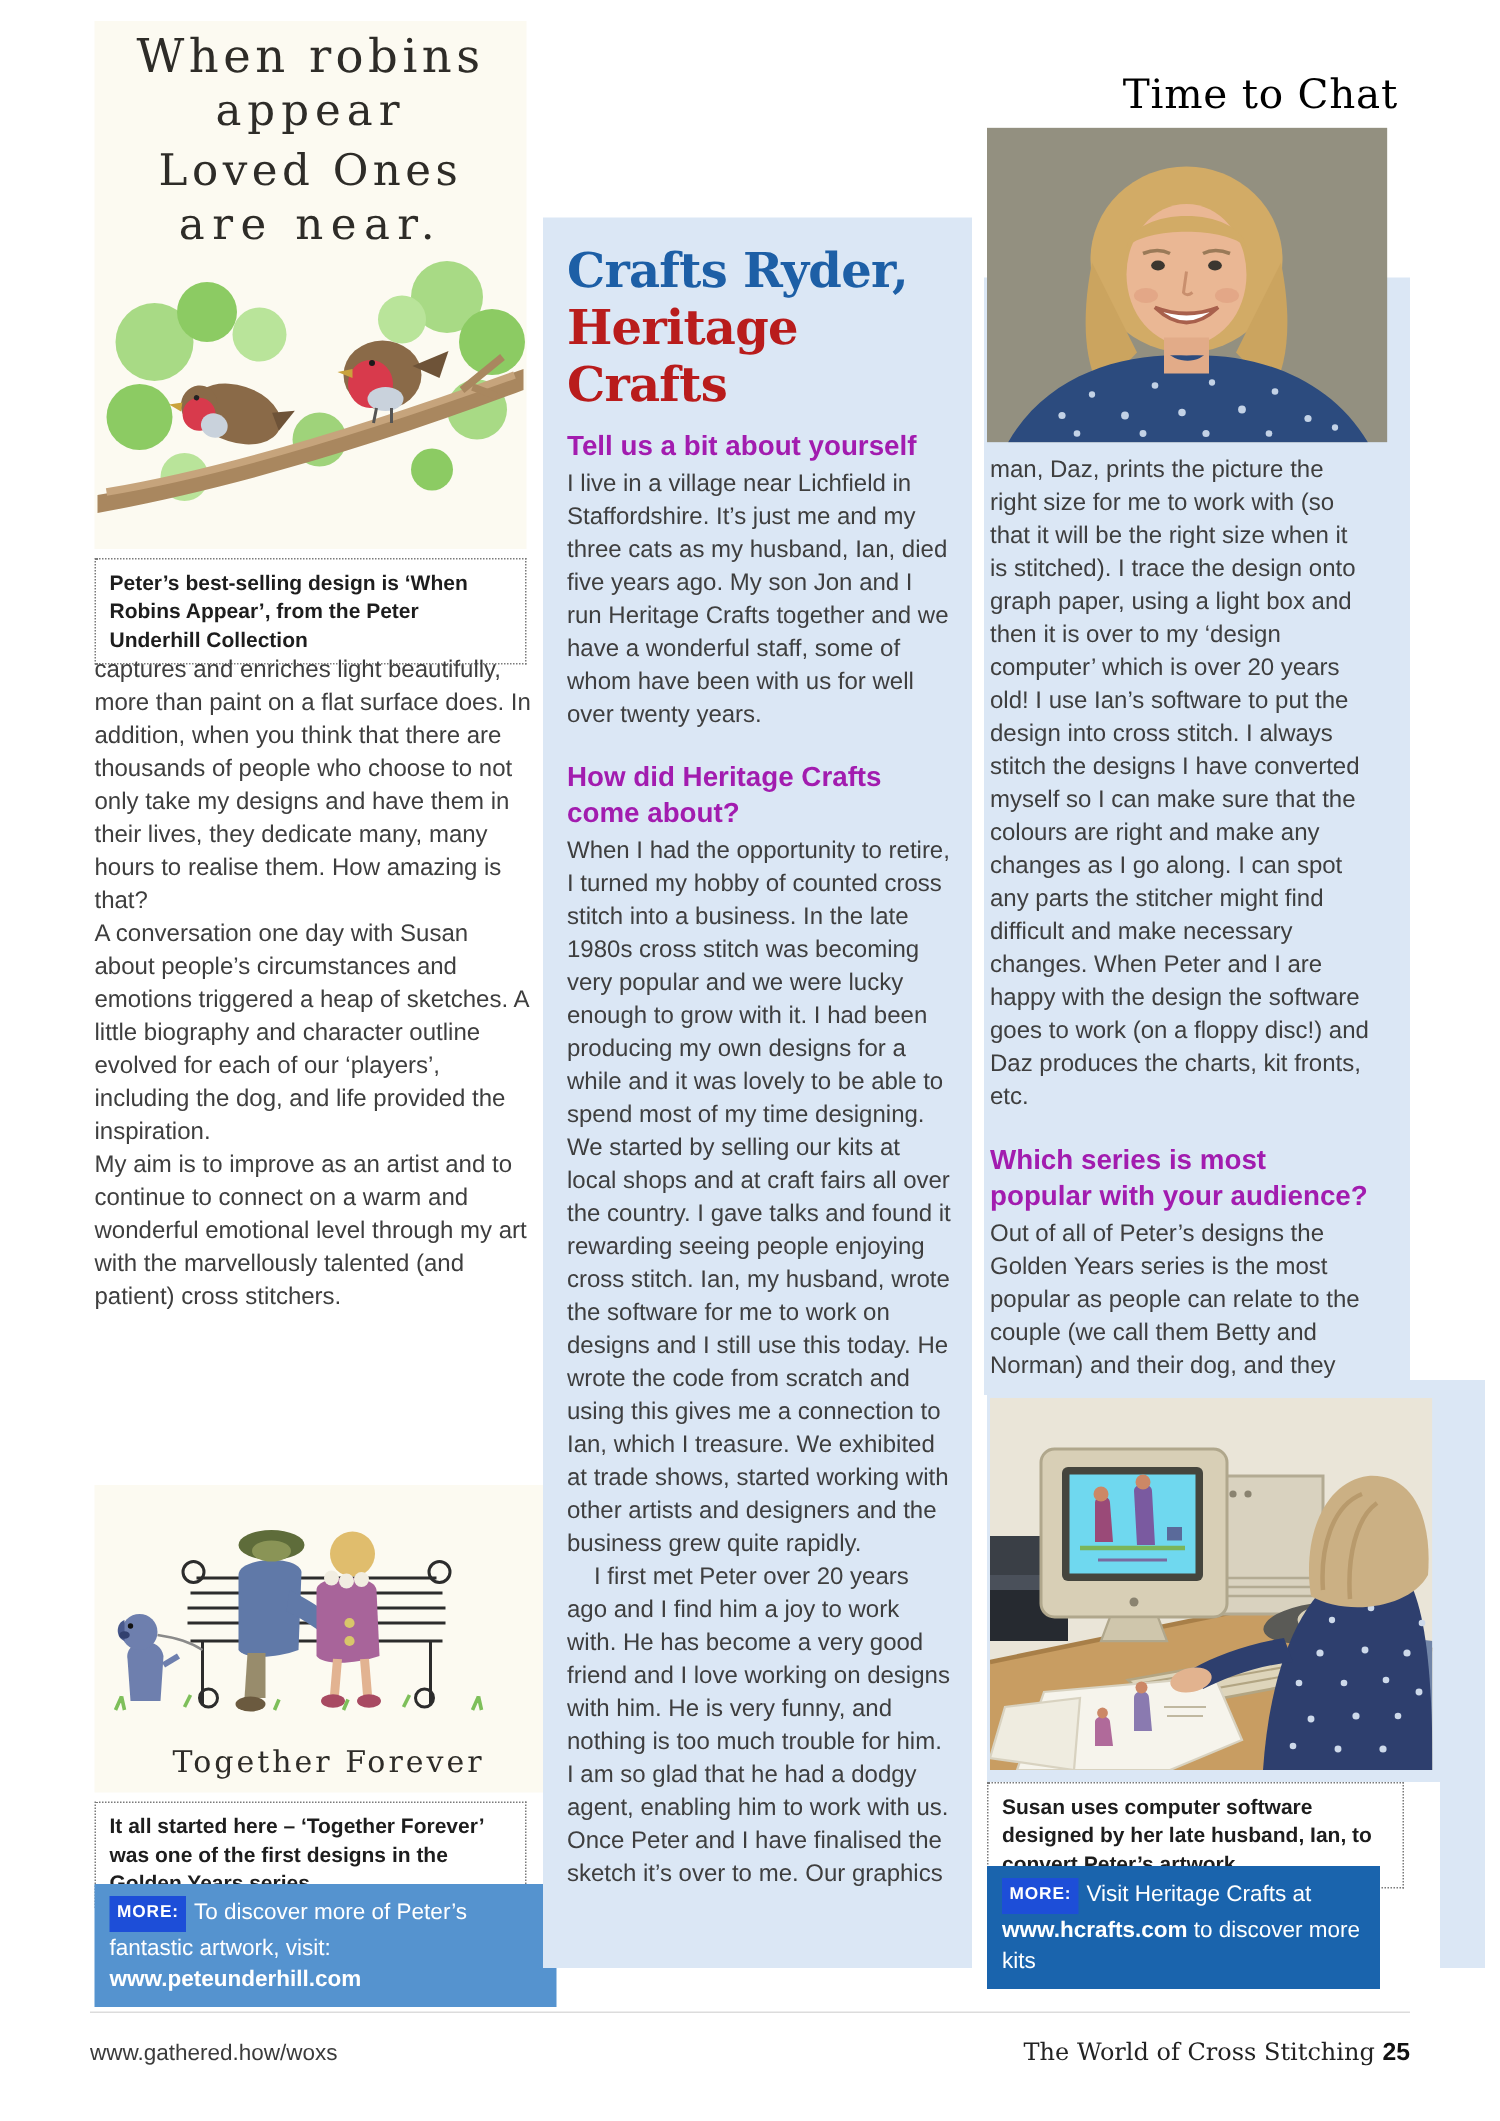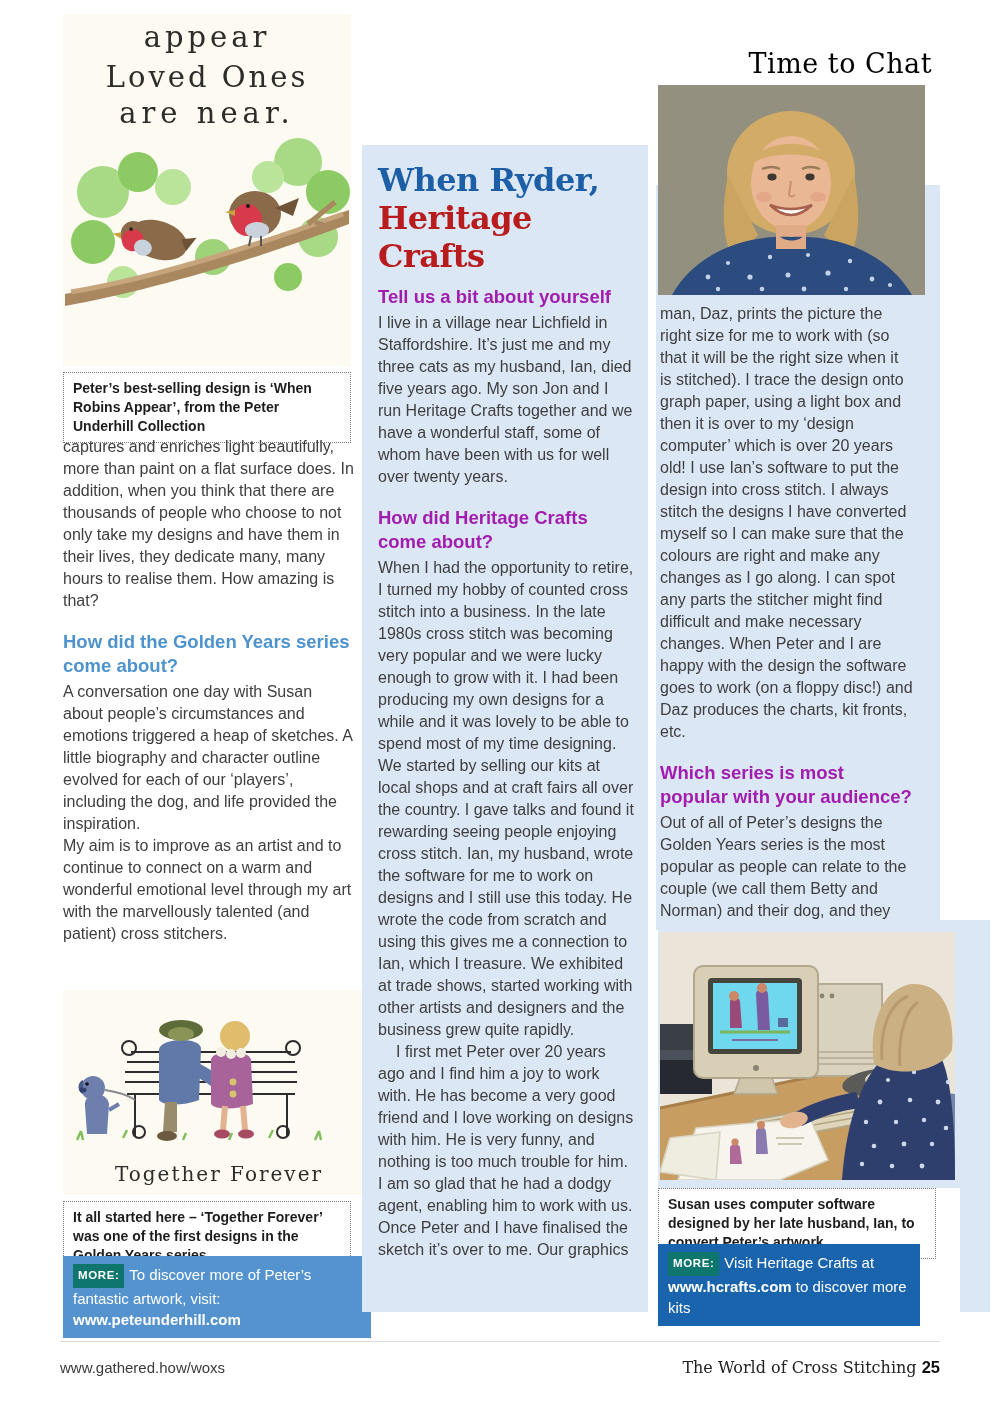--- a/index.html
+++ b/index.html
@@ -30,21 +30,21 @@
   .caption-box {
     border:1.6px dotted #7a7a7a; background:#ffffff; padding:6px 9px;
     font-size:14px; font-weight:600; line-height:19px; color:#1d1d1d;
   }
 
   
   .more-box { color:#ffffff; font-size:15px; line-height:21px; padding:8px 10px; }
   .more-peter { background:#5593cf; }
   .more-heritage { background:#1a64ad; }
   .more-badge {
-    display:inline-block; background:#0f766e; color:#ffffff; font-weight:700;
+    display:inline-block; background:#1d4ed8; color:#ffffff; font-weight:700;
     font-size:11.5px; letter-spacing:.6px; padding:1px 5px 2px 5px; margin-right:5px; vertical-align:1px;
   }
   .more-link { font-weight:700; color:#ffffff; }
 
   
   .stitch-art { background:#fcfaf1; }
   .stitch-text { font-family:"DejaVu Serif", serif; color:#2e2c28; text-align:center; }
 
   
   .blue-panel { background:#dbe7f5; }
@@ -62,20 +62,21 @@
 </style>
 </head>
 <body>
 
 <div class="page">
 
   <div class="abs header-title">Time to Chat</div>
 
   <div class="abs stitch-art photo-frame" style="left:63px; top:14px; width:288px; height:352px;">
     <div style="padding-top:6px;">
+      <div class="stitch-text" style="font-size:31px; letter-spacing:3px;">When robins</div>
       <div class="stitch-text" style="font-size:29px; letter-spacing:4px;">appear</div>
       <div class="stitch-text" style="font-size:29px; letter-spacing:3px; margin-top:6px;">Loved Ones</div>
       <div class="stitch-text" style="font-size:29px; letter-spacing:5px; margin-top:2px;">are near.</div>
     </div>
     <svg width="288" height="178" viewBox="0 0 288 178" style="margin-top:2px;">
       <g>
         <circle cx="40" cy="60" r="26" fill="#a8da85"></circle>
           <circle cx="75" cy="40" r="20" fill="#8ccb63"></circle>
         <circle cx="110" cy="55" r="18" fill="#b9e49a"></circle>
           <circle cx="30" cy="110" r="22" fill="#8ccb63"></circle>
@@ -110,21 +111,20 @@
         <path d="M20,-6 L44,-16 L38,2 Z" fill="#6e5338"></path>
         <path d="M-4,22 L-6,32 M6,22 L6,32" stroke="#555" stroke-width="2"></path>
       </g>
     </svg>
   </div>
 
   <div class="abs caption-box" style="left:63px; top:372px; width:288px;">Peter’s best-selling design is ‘When Robins Appear’, from the Peter Underhill Collection</div>
 
   <div class="abs body-text" style="left:63px; top:436px; width:293px;">
     <p>captures and enriches light beautifully, more than paint on a flat surface does. In addition, when you think that there are thousands of people who choose to not only take my designs and have them in their lives, they dedicate many, many hours to realise them. How amazing is that?</p>
-    <div class="q-head q-left">How did the Golden Years series come about?</div>
     <p>A conversation one day with Susan about people’s circumstances and emotions triggered a heap of sketches. A little biography and character outline evolved for each of our ‘players’, including the dog, and life provided the inspiration.</p>
     <p>My aim is to improve as an artist and to continue to connect on a warm and wonderful emotional level through my art with the marvellously talented (and patient) cross stitchers.</p>
   </div>
 
   <div class="abs stitch-art photo-frame" style="left:63px; top:990px; width:312px; height:205px;">
     <svg width="288" height="172" viewBox="0 0 288 172">
       <g stroke="#2c2c2c" stroke-width="2" fill="none">
         <path d="M68,62 L228,62 M64,72 L232,72 M62,82 L234,82 M62,92 L234,92 M64,104 L232,104"></path>
         <circle cx="66" cy="58" r="7"></circle>
           <circle cx="230" cy="58" r="7"></circle>
@@ -168,21 +168,21 @@
     <div class="stitch-text" style="font-size:20px; letter-spacing:2px;">Together  Forever</div>
   </div>
 
   <div class="abs caption-box" style="left:63px; top:1201px; width:288px;">It all started here – ‘Together Forever’ was one of the first designs in the Golden Years series</div>
 
   <div class="abs more-box more-peter" style="left:63px; top:1256px; width:308px;">
     <span class="more-badge">MORE:</span><span>To discover more of Peter’s fantastic artwork, visit: </span><span class="more-link">www.peteunderhill.com</span>
   </div>
 
   <div class="abs blue-panel mid-panel">
-    <div class="iv-title iv-title-1">When Ryder,</div>
+    <div class="iv-title iv-title-1">Crafts Ryder,</div>
     <div class="iv-title iv-title-2">Heritage Crafts</div>
 
     <div class="body-text" style="margin-top:10px;">
       <div class="q-head q-blue" style="margin-top:0;">Tell us a bit about yourself</div>
       <p>I live in a village near Lichfield in Staffordshire. It’s just me and my three cats as my husband, Ian, died five years ago. My son Jon and I run Heritage Crafts together and we have a wonderful staff, some of whom have been with us for well over twenty years.</p>
 
       <div class="q-head q-blue">How did Heritage Crafts come about?</div>
       <p>When I had the opportunity to retire, I turned my hobby of counted cross stitch into a business. In the late 1980s cross stitch was becoming very popular and we were lucky enough to grow with it. I had been producing my own designs for a while and it was lovely to be able to spend most of my time designing. We started by selling our kits at local shops and at craft fairs all over the country. I gave talks and found it rewarding seeing people enjoying cross stitch. Ian, my husband, wrote the software for me to work on designs and I still use this today. He wrote the code from scratch and using this gives me a connection to Ian, which I treasure. We exhibited at trade shows, started working with other artists and designers and the business grew quite rapidly.</p>
       <p class="indent">I first met Peter over 20 years ago and I find him a joy to work with. He has become a very good friend and I love working on designs with him. He is very funny, and nothing is too much trouble for him. I am so glad that he had a dodgy agent, enabling him to work with us.</p>
 

